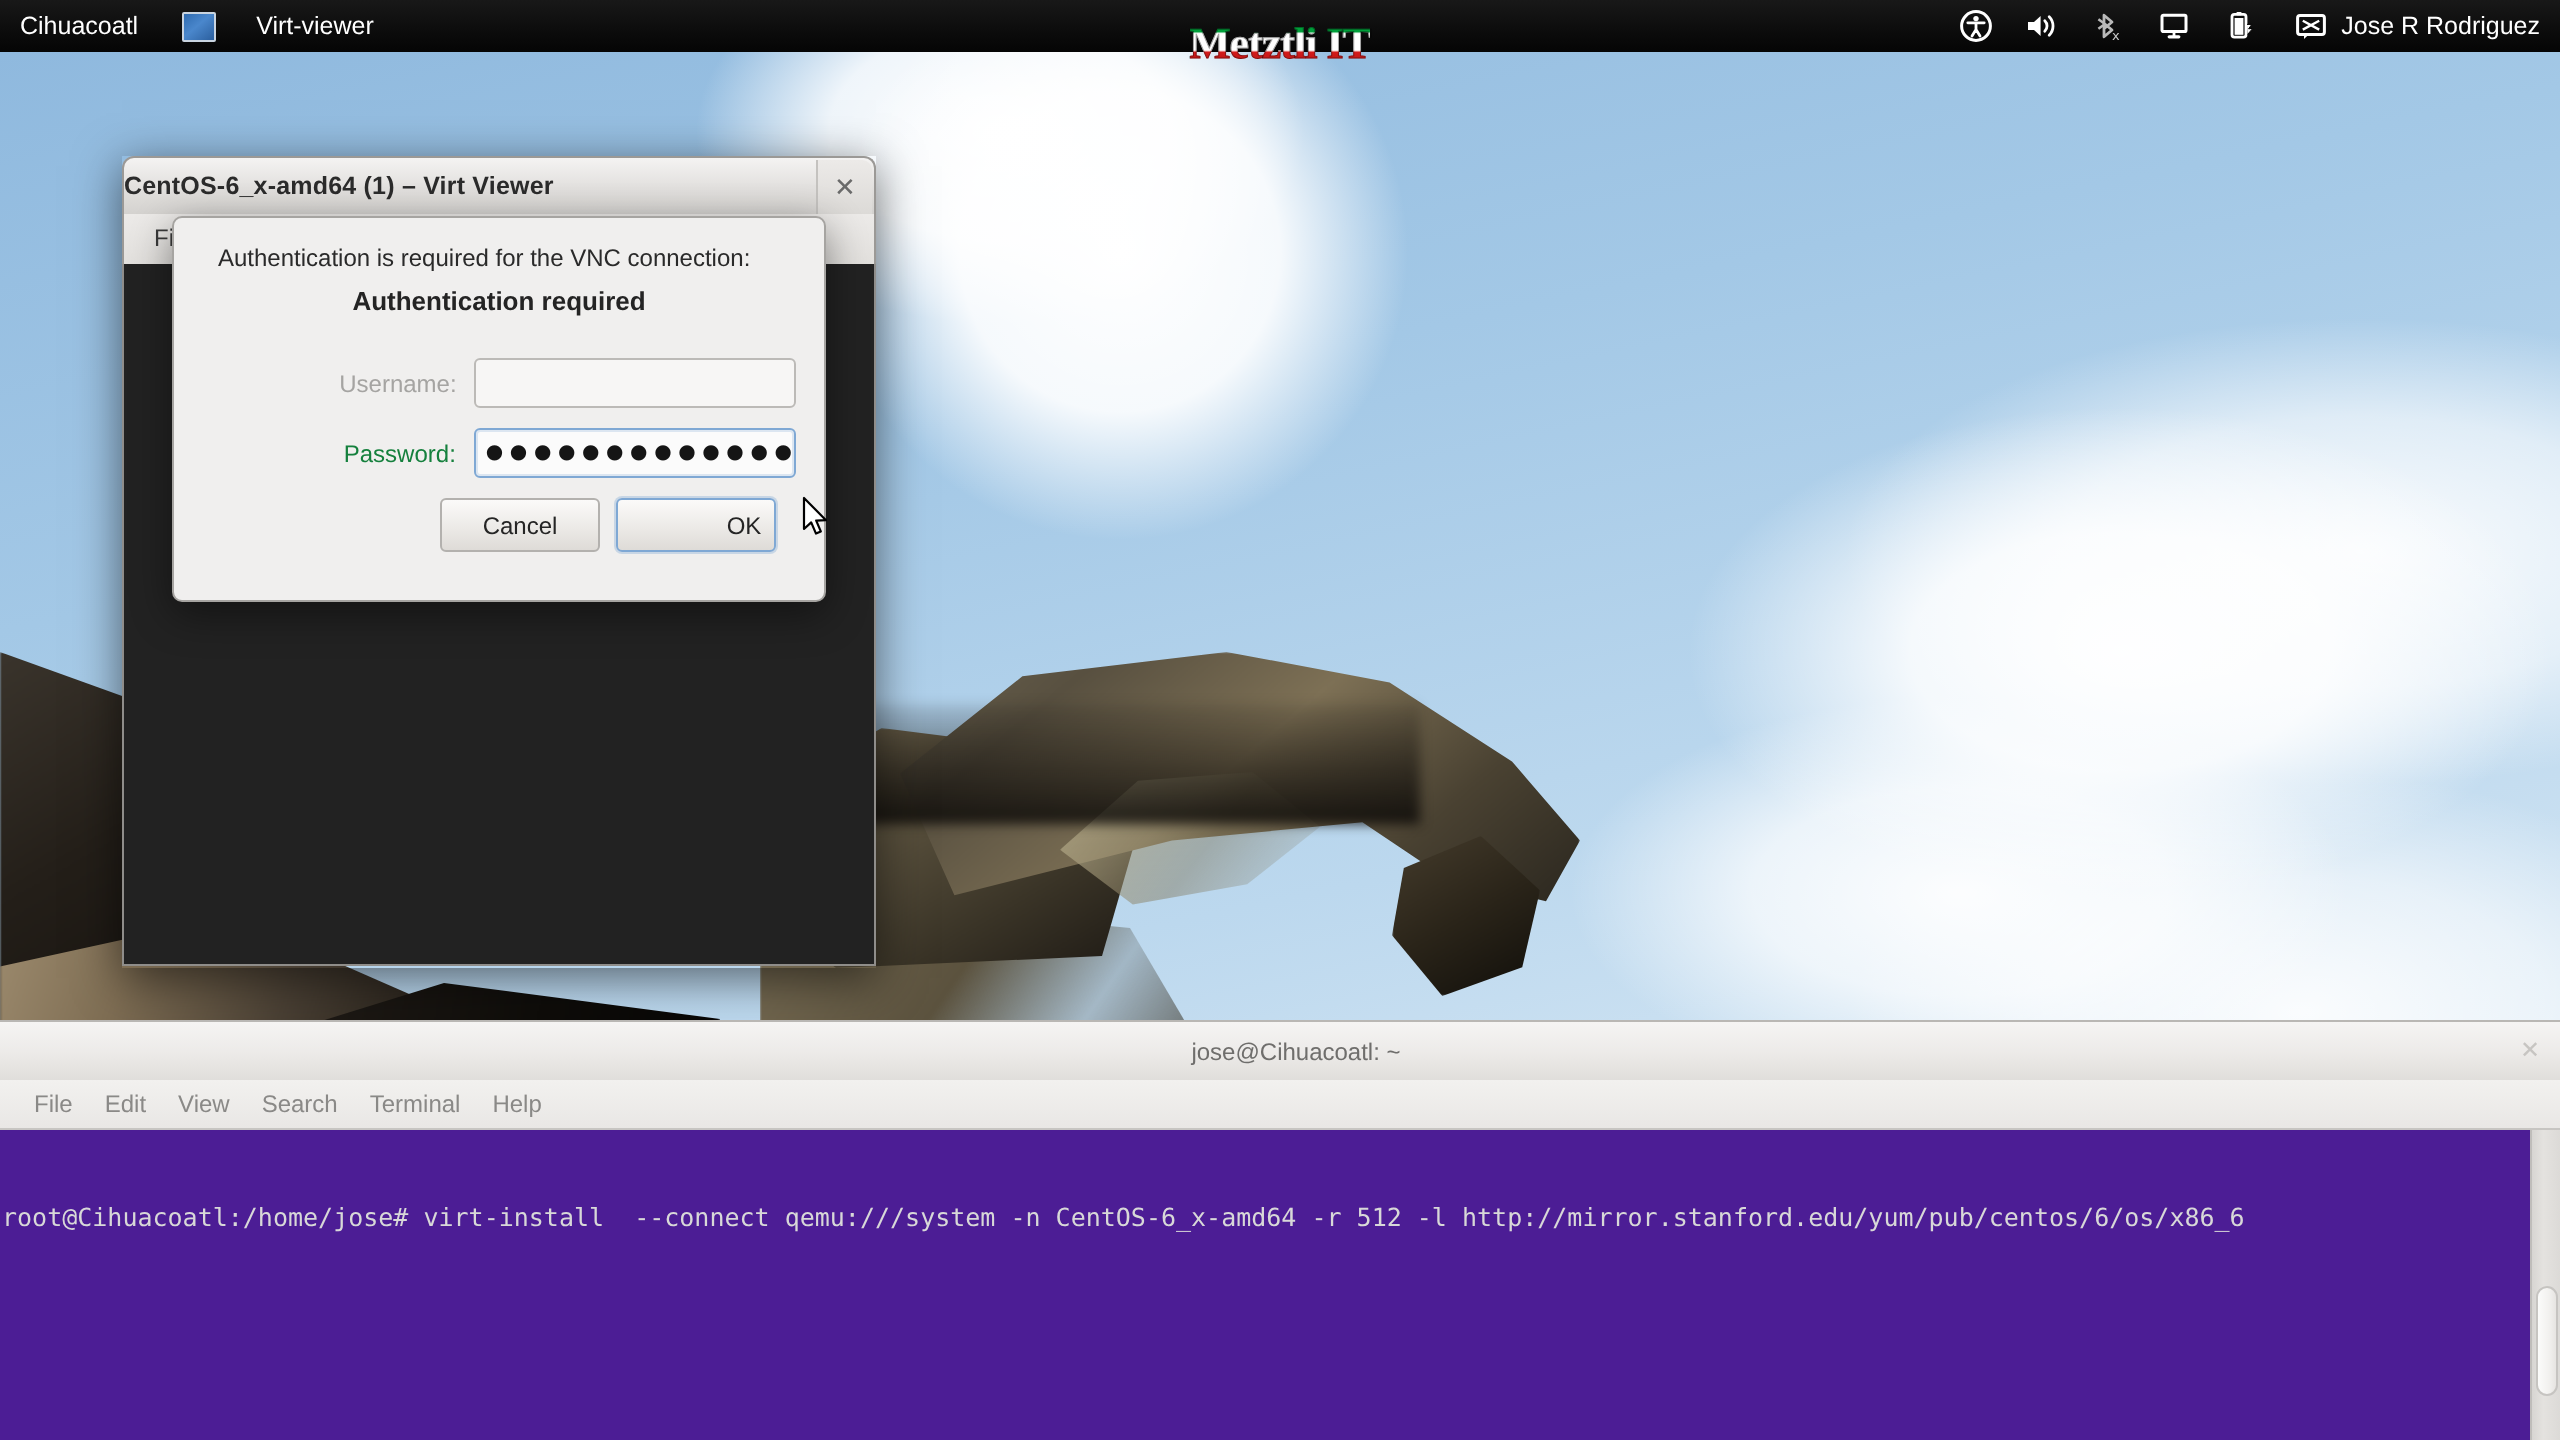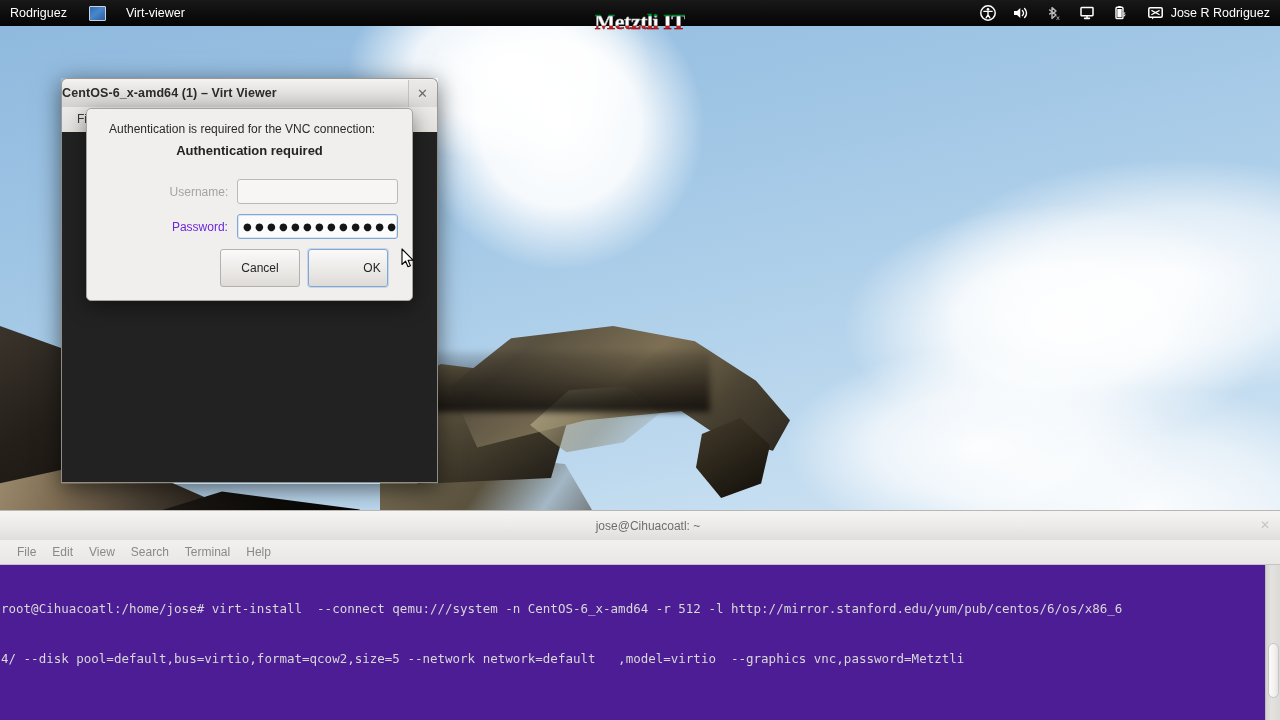--- a/index.html
+++ b/index.html
@@ -209,21 +209,21 @@
   #auth-heading {
     text-align: center;
     font-size: 13px; font-weight: bold; color: #242424;
     padding-top: 7px; padding-bottom: 3px;
   }
   #auth-desc { font-size: 12px; color: #2a2a2a; padding: 13px 8px 0 8px; }
   #auth-fields { margin-top: 18px; }
   .field-row { display: flex; align-items: center; margin-bottom: 10px; }
   .field-label {
     width: 163px; text-align: right; padding-right: 9px;
-    font-size: 12px; color: #6d28d9;
+    font-size: 12px; color: #15803d;
   }
   .field-label.disabled { color: #a5a4a2; }
   .field-input {
     width: 194px; height: 25px;
     background: #f7f6f5;
     border: 1px solid #bcbab7;
     border-radius: 3px;
     font-size: 12px;
   }
   #password-input {
@@ -240,21 +240,21 @@
     line-height: 1;
   }
   #password-caret {
     width: 1px; height: 15px; background: #1a1a1a; margin-left: 1px;
   }
   #auth-buttons {
     display: flex; justify-content: flex-end; gap: 8px;
     margin-top: 5px; padding-right: 10px;
   }
   .dlg-btn {
-    width: 80px; height: 38px;
+    width: 80px; height: 27px;
     font-size: 12px; color: #252525;
     background: linear-gradient(180deg, #fbfaf9 0%, #eceae7 55%, #dedbd7 100%);
     border: 1px solid #b3b1ae;
     border-radius: 3px;
     display: flex; align-items: center; justify-content: center;
     cursor: pointer;
   }
   #ok-button { border: 1px solid #7fa8d4; box-shadow: 0 0 0 1px rgba(127,168,212,0.35); padding-left: 48px; }
 
   
@@ -331,21 +331,21 @@
       <div class="stone" id="s-highlight"></div>
       <div class="stone" id="s-nose"></div>
       <div id="s-eye"></div>
       <div class="stone" id="s-mouth"></div>
       <div class="stone" id="s-jaw-lower"></div>
       <div id="s-shadow-bottom"></div>
     </div>
   </div>
 
   <div id="topbar">
-    <div id="activities">Rodriguez</div>
+    <div id="activities">Cihuacoatl</div>
 
     <div id="window-task">
       <span id="task-icon"></span>
       <span id="task-label">Virt-viewer</span>
     </div>
 
     <div id="brand">
       <span id="brand-text">Metztli IT</span>
     </div>
 
@@ -449,21 +449,20 @@
       <span class="term-menu-item">File</span>
       <span class="term-menu-item">Edit</span>
       <span class="term-menu-item">View</span>
       <span class="term-menu-item">Search</span>
       <span class="term-menu-item">Terminal</span>
       <span class="term-menu-item">Help</span>
     </div>
     <div id="term-body">
       <div id="term-text">
         <div class="term-line"><span>root@Cihuacoatl:/home/jose# virt-install  --connect qemu:///system -n CentOS-6_x-amd64 -r 512 -l http://mirror.stanford.edu/yum/pub/centos/6/os/x86_6</span><span class="meter"></span></div>
-        <div class="term-line"><span>4/ --disk pool=default,bus=virtio,format=qcow2,size=5 --network network=default   ,model=virtio  --graphics vnc,password=Metztli</span><span class="meter"></span></div>
         <div class="term-line"><span></span><span class="meter"></span></div>
         
         
         
         
         
         
       </div>
       <div id="term-scrollbar">
         <div id="term-thumb"></div>

